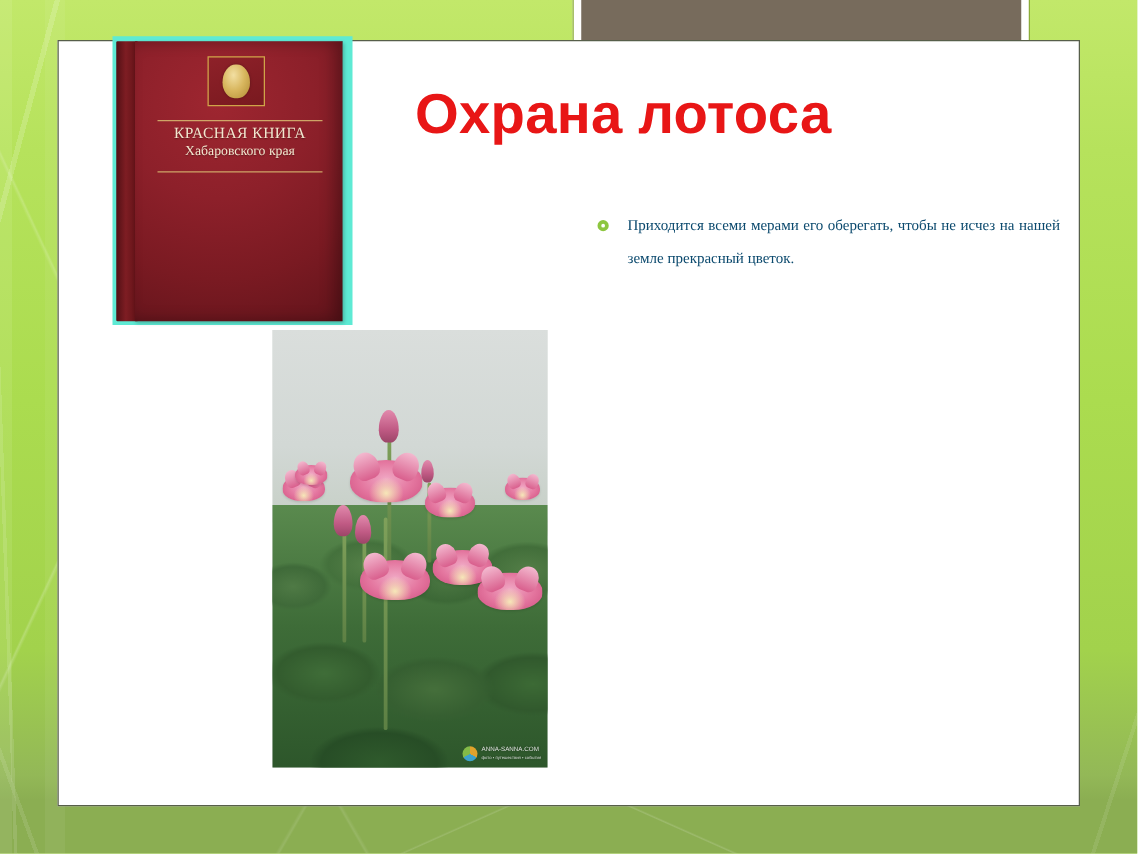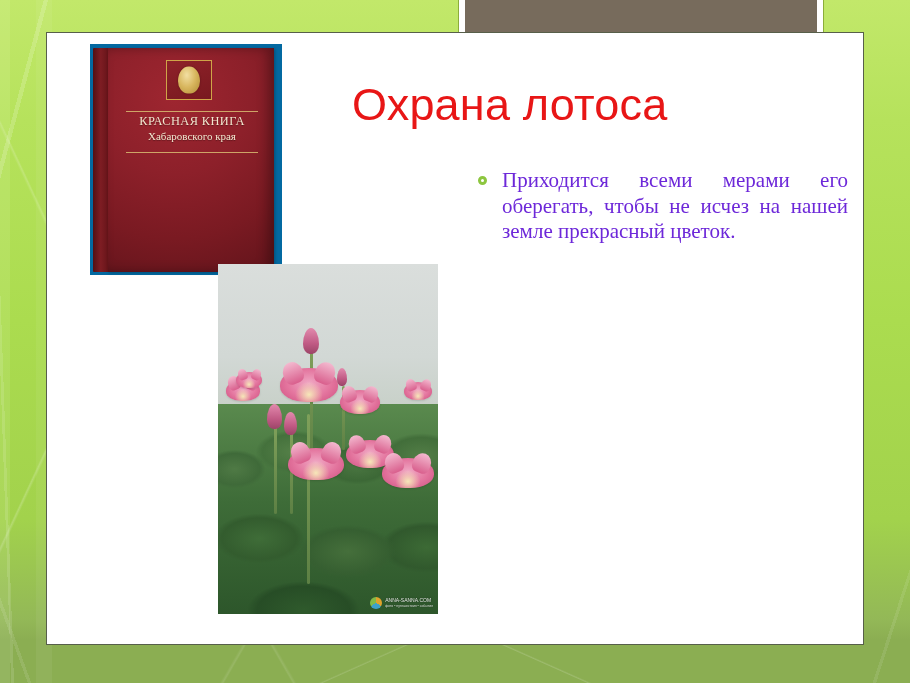--- a/index.html
+++ b/index.html
@@ -89,68 +89,67 @@
     left: 46px; top: 32px;
     width: 818px; height: 613px;
     background: #ffffff;
     border: 1px solid #575f4a;
     box-sizing: border-box;
   }
 
   
   .title {
     position: absolute;
-    left: 332px; top: 79px;
+    left: 332px; top: 65px;
     width: 500px;
     color: #e81616;
     font-family: "Liberation Sans", sans-serif;
-    font-weight: normal;
+    font-weight: bold;
     font-size: 45px;
     line-height: 52px;
     letter-spacing: .2px;
     white-space: nowrap;
-    margin-left: 20px;
   }
 
   
   .body-list {
     position: absolute;
     left: 476px; top: 168px;
     width: 372px;
     margin: 0; padding: 0;
     list-style: none;
   }
   .body-item {
     position: relative;
     padding-left: 26px;
     margin-bottom: 6px;
-    color: #6d28d9;
+    color: #0c4a6e;
     font-family: "Liberation Serif", serif;
-    font-size: 21px;
+    font-size: 12px;
     line-height: 25.6px;
     text-align: justify;
     text-justify: inter-word;
   }
   .bullet {
     position: absolute;
     left: 2px; top: 8px;
     width: 9px; height: 9px;
     border: 3px solid #8dc63f;
     border-radius: 50%;
     box-sizing: border-box;
   }
   .body-item p { margin: 0; }
   .body-item p.indent { text-indent: 52px; }
 
   
   .book {
     position: absolute;
-    left: 90px; top: 44px;
+    left: 90px; top: 29px;
     width: 192px; height: 231px;
-    background: #0369a1;
+    background: #5eead4;
   }
   .book-spine {
     position: absolute;
     left: 3px; top: 4px;
     width: 17px; height: 224px;
     background: linear-gradient(to right, #521015 0%, #7e1d23 45%, #611217 100%);
     border-radius: 1px 0 0 1px;
   }
   .book-face {
     position: absolute;

